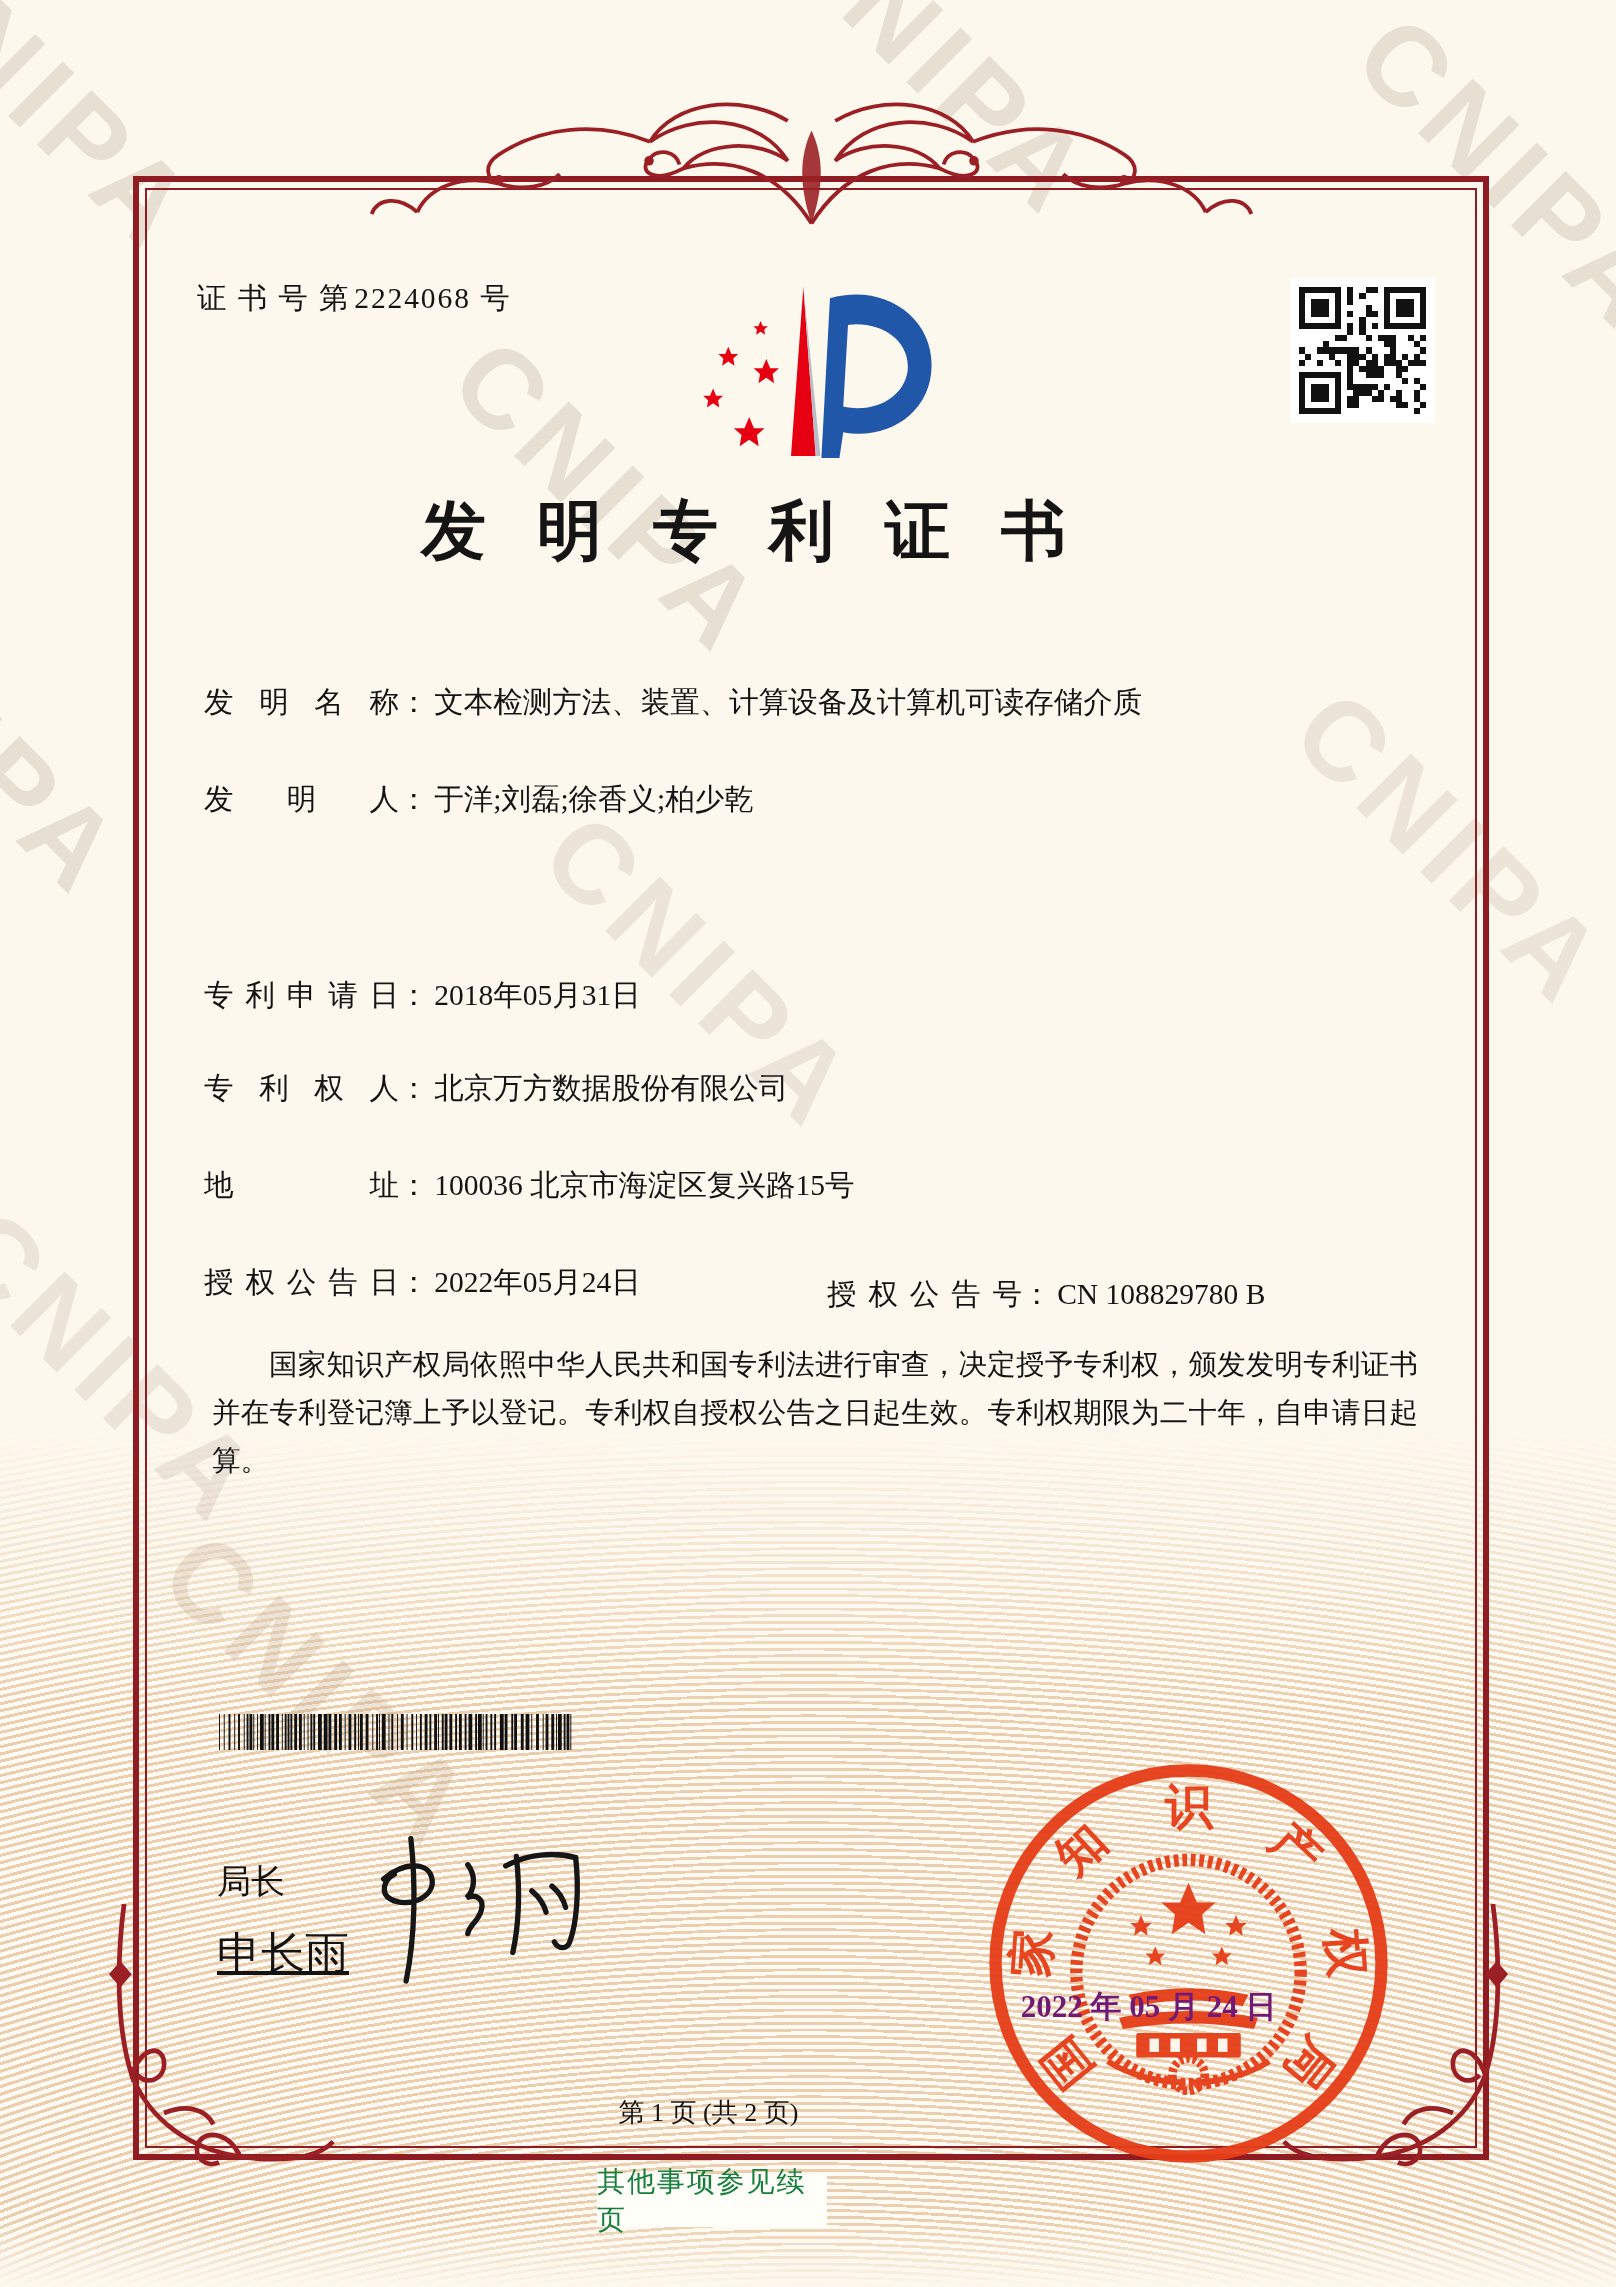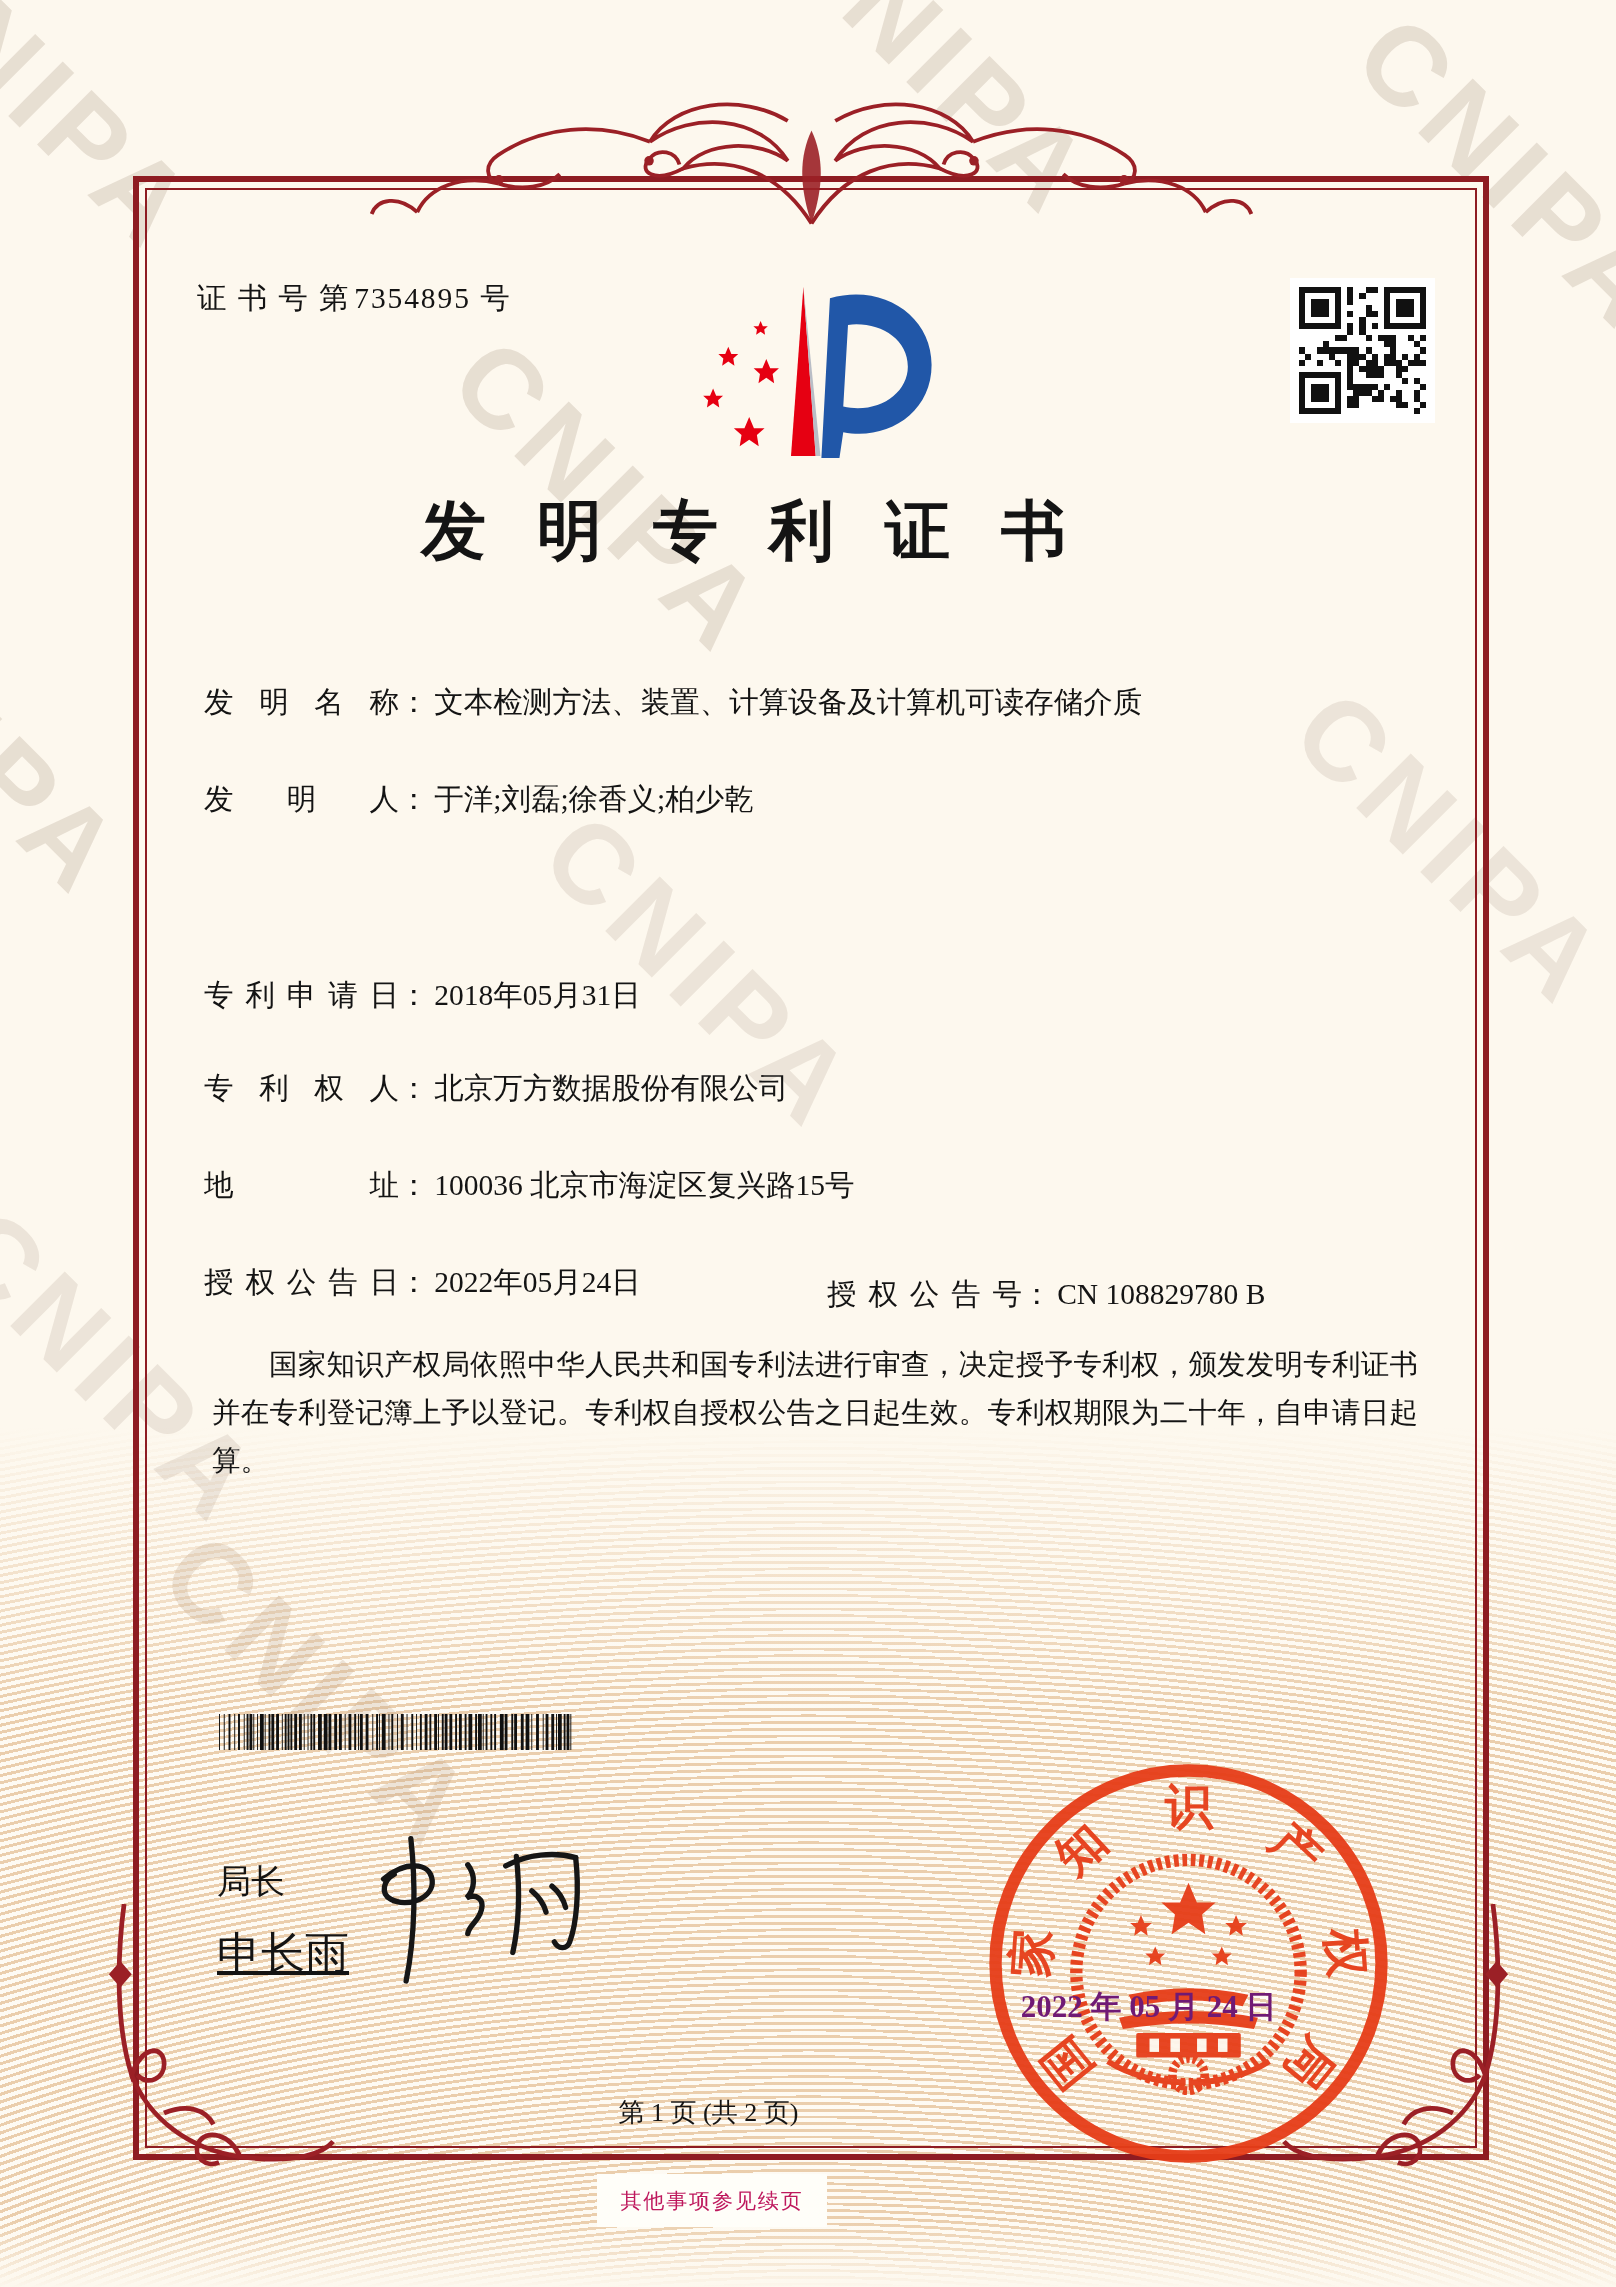--- a/index.html
+++ b/index.html
@@ -74,22 +74,22 @@
   .sc3{left:203px;top:46px;transform:translate(-50%,-50%);}
   .sc4{left:310px;top:88px;transform:translate(-50%,-50%) rotate(43deg);}
   .sc5{left:360px;top:192px;transform:translate(-50%,-50%) rotate(86deg);}
   .sc6{left:324px;top:302px;transform:translate(-50%,-50%) rotate(129deg);}
   .sealdate{position:absolute;left:1006px;top:1986px;width:285px;text-align:center;
             font-size:31px;color:#701a75;z-index:7;white-space:nowrap;font-weight:bold;}
   
   .pageinfo{position:absolute;left:81px;top:2095px;width:1255px;text-align:center;
             font-size:26px;z-index:4;}
   .note{position:absolute;left:597px;top:2174px;width:230px;height:53px;background:#fffef9;
-        display:flex;align-items:center;justify-content:center;font-size:21px;
-        letter-spacing:1.9px;z-index:5;color:#be185d;}
+        display:flex;align-items:center;justify-content:center;font-size:28px;
+        letter-spacing:1.9px;z-index:5;color:#15803d;}
 </style>
 </head>
 <body>
 
 <div class="page">
 
   <div class="band"></div>
 
   <div class="wmlayer">
     <span class="wm wm1">CNIPA</span>
@@ -134,21 +134,21 @@
     <g stroke="#9b2026" fill="none" stroke-width="5">
       <path d="M18,0 C10,60 10,130 26,180 C36,150 58,148 60,166 C62,184 42,192 32,180"></path>
       <path d="M26,180 C44,226 86,258 140,266 C200,274 228,262 238,250"></path>
       <path d="M140,266 C130,242 104,236 96,252 C90,266 104,278 118,272"></path>
       <path d="M60,220 C84,210 104,216 112,232"></path>
       <path d="M14,60 L26,74 L14,88 L2,74 Z" fill="#9b2026" stroke="none"></path>
     </g>
   </svg>
 
   <div class="certno">
-    <span>证 书 号 第</span><span class="num">7354895</span><span class="suf">号</span>
+    <span>证 书 号 第</span><span class="num">2224068</span><span class="suf">号</span>
   </div>
 
   <svg class="logo" viewBox="0 0 300 260">
     <defs>
       <path id="star5" d="M0,-10 L2.94,-3.09 L9.51,-3.09 L4.76,1.18 L5.88,8.09 L0,4.05 L-5.88,8.09 L-4.76,1.18 L-9.51,-3.09 L-2.94,-3.09 Z"></path>
     </defs>
     <g fill="#e60012">
       <use href="#star5" transform="translate(88,106) scale(0.8)"></use>
       <use href="#star5" transform="translate(54,136) scale(1.1)"></use>
       <use href="#star5" transform="translate(94,152) scale(1.4)"></use>

